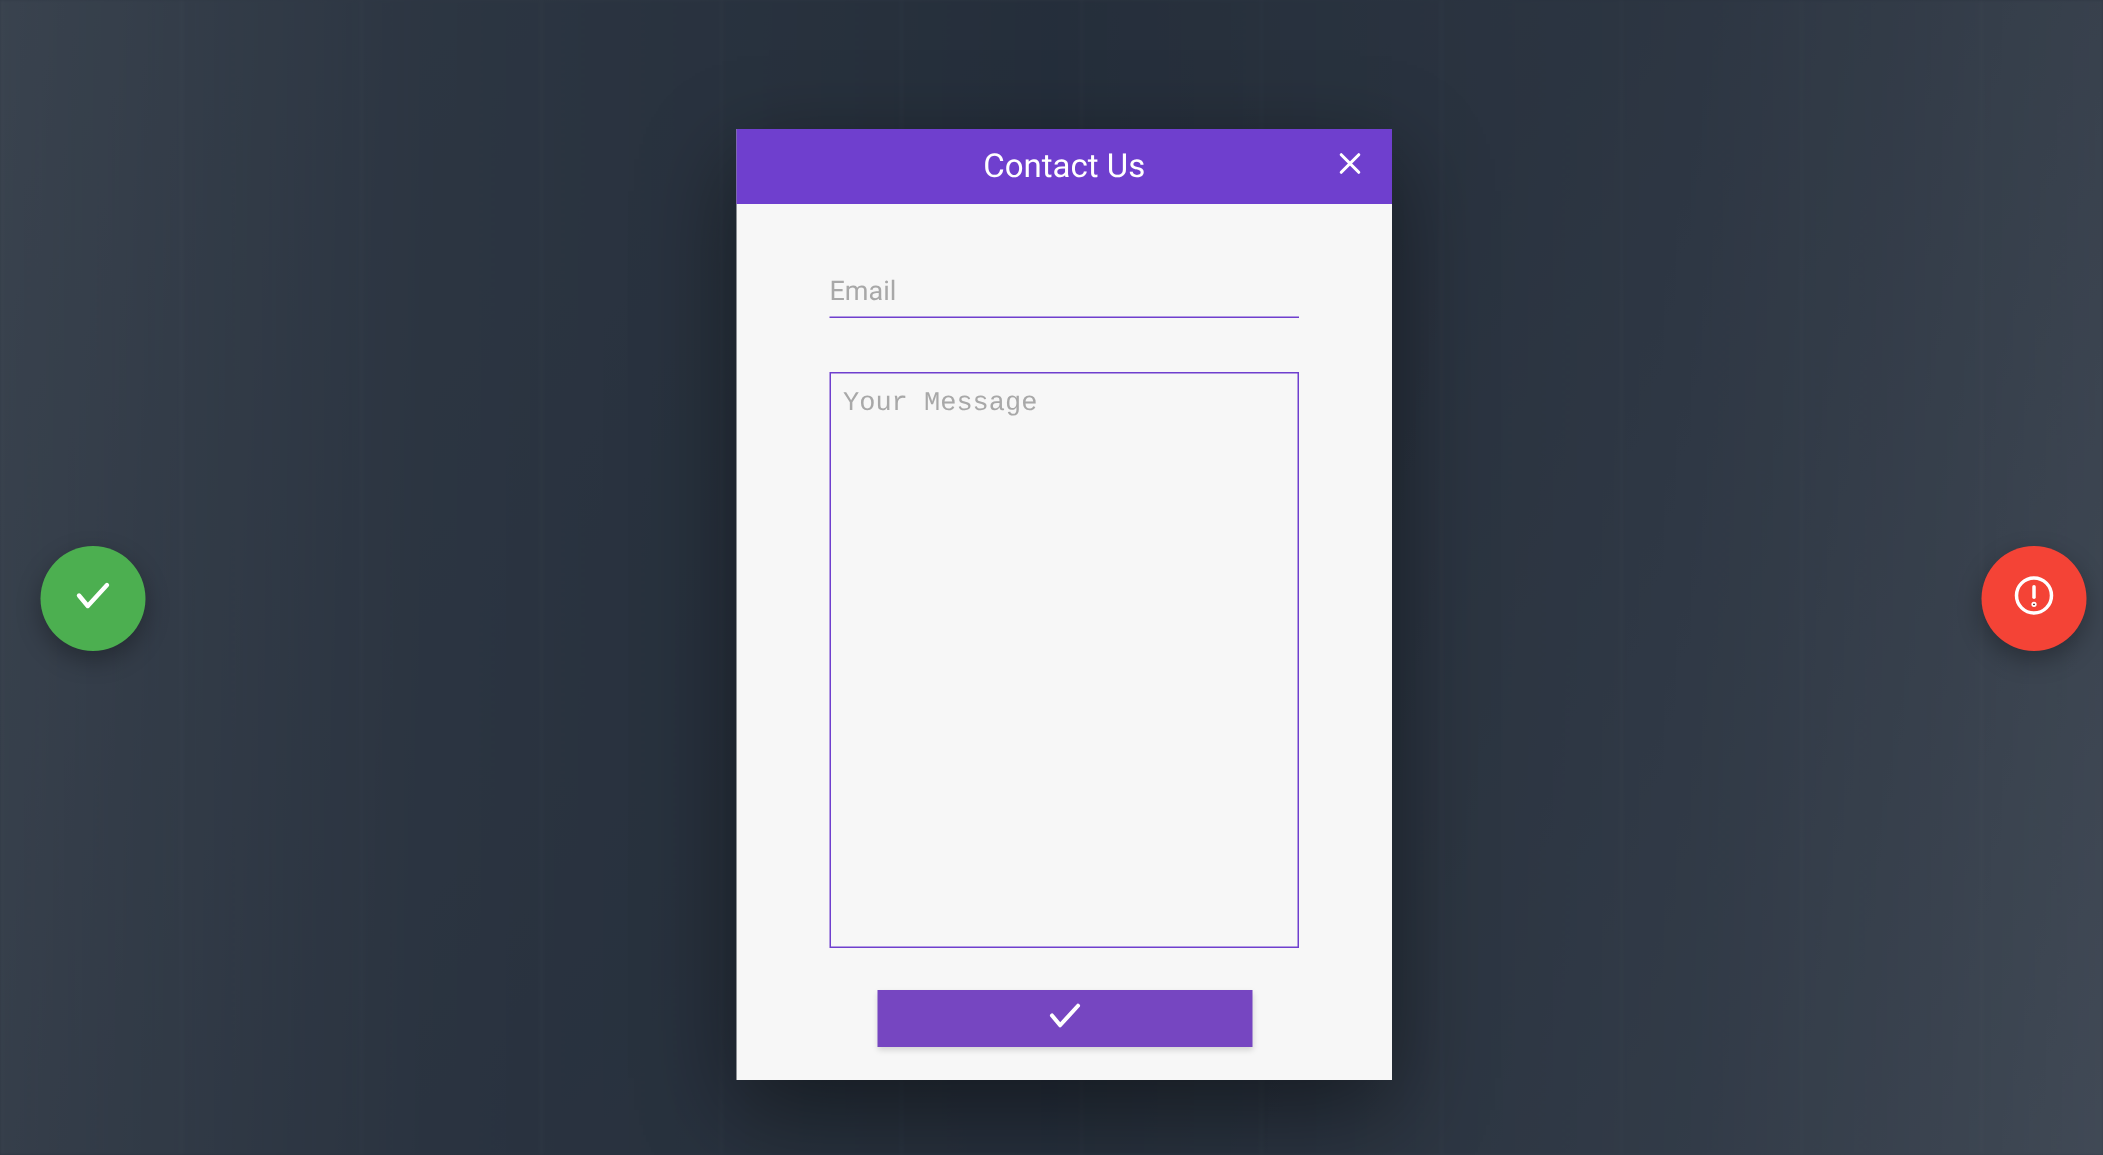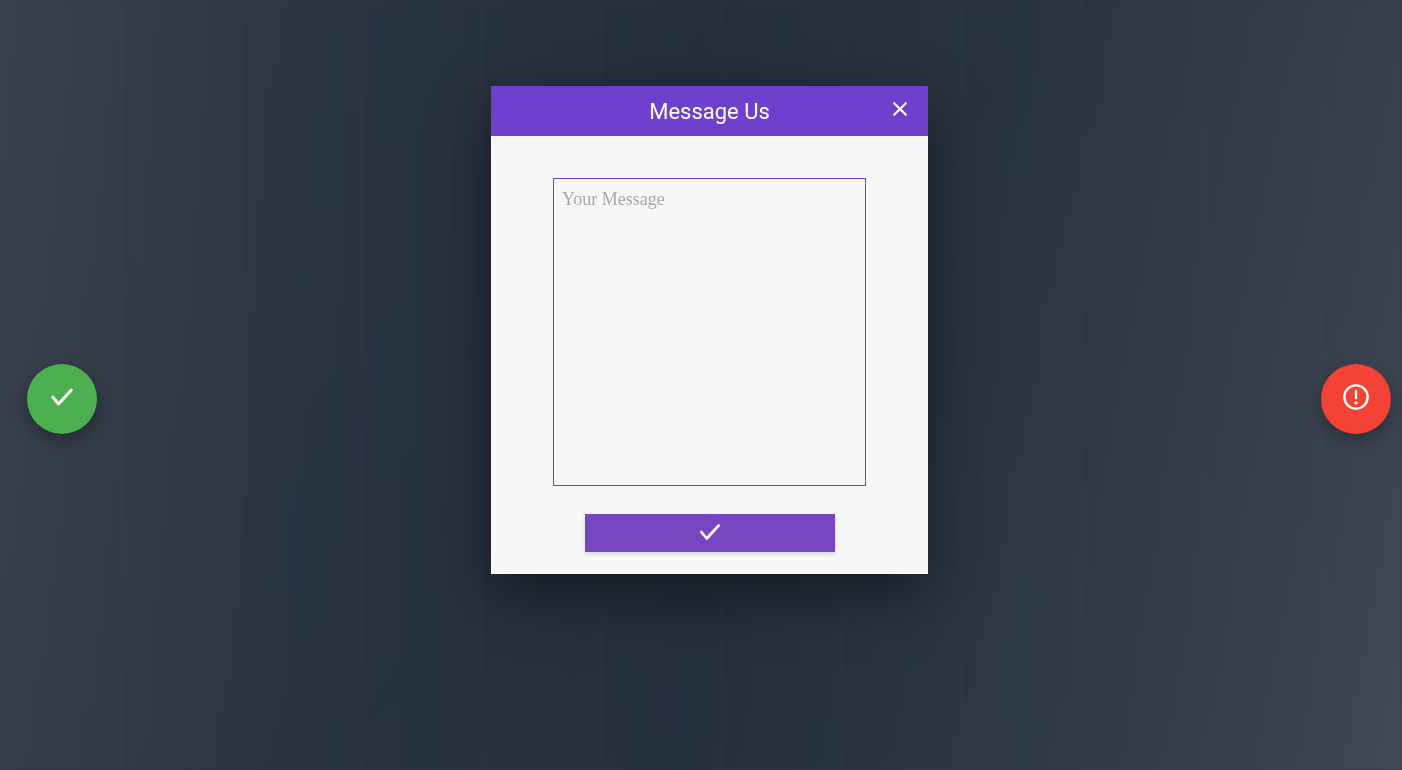--- a/index.html
+++ b/index.html
@@ -114,29 +114,29 @@
     .field-group {
       margin-bottom: 46px;
     }
 
     .field-group.last-input {
       margin-bottom: 36px;
     }
 
     .textarea-field {
       width: 100%;
-      height: 308px;
+      height: 384px;
       border: 1px solid #6f3fce;
       background: transparent;
       font-size: 18px;
       padding: 10px 8px;
       color: #333;
       outline: none;
       resize: none;
-      font-family: Liberation Serif, serif;
+      font-family: Liberation Mono, monospace;
     }
 
     .textarea-field::placeholder {
       color: #a8a8a8;
     }
 
     .textarea-group {
       margin-bottom: 24px;
     }
 
@@ -208,33 +208,36 @@
     <svg viewBox="0 0 24 24" fill="none" stroke="currentColor" stroke-width="2" stroke-linecap="round" stroke-linejoin="round">
       <circle cx="12" cy="12" r="10"></circle>
       <line x1="12" y1="7" x2="12" y2="13"></line>
       <circle cx="12" cy="17" r="0.5" fill="currentColor"></circle>
     </svg>
   </span>
 </div>
 
 <div class="modal">
   <div class="modal-header">
-    <div class="modal-title">Message Us</div>
+    <div class="modal-title">Contact Us</div>
     <div class="close-btn">
       <span>
         <svg viewBox="0 0 24 24" fill="none" stroke="currentColor" stroke-width="2.5" stroke-linecap="round">
           <line x1="5" y1="5" x2="19" y2="19"></line>
           <line x1="19" y1="5" x2="5" y2="19"></line>
         </svg>
       </span>
     </div>
   </div>
 
   <div class="modal-body">
 
+    <div class="field-group last-input">
+      <input type="text" class="text-input" placeholder="Email" style="">
+    </div>
 
     <div class="textarea-group">
       <textarea class="textarea-field" placeholder="Your Message" style=""></textarea>
     </div>
 
     <button class="submit-btn">
       <span>
         <svg viewBox="0 0 24 24" fill="none" stroke="currentColor" stroke-width="2.5" stroke-linecap="round" stroke-linejoin="round">
           <polyline points="4 12 9 18 20 6"></polyline>
         </svg>

